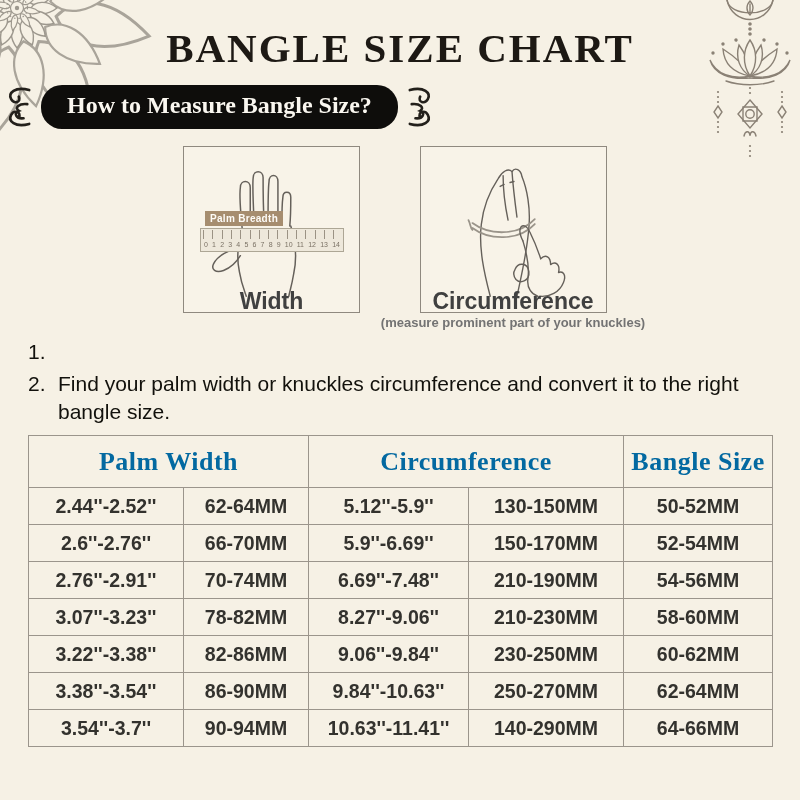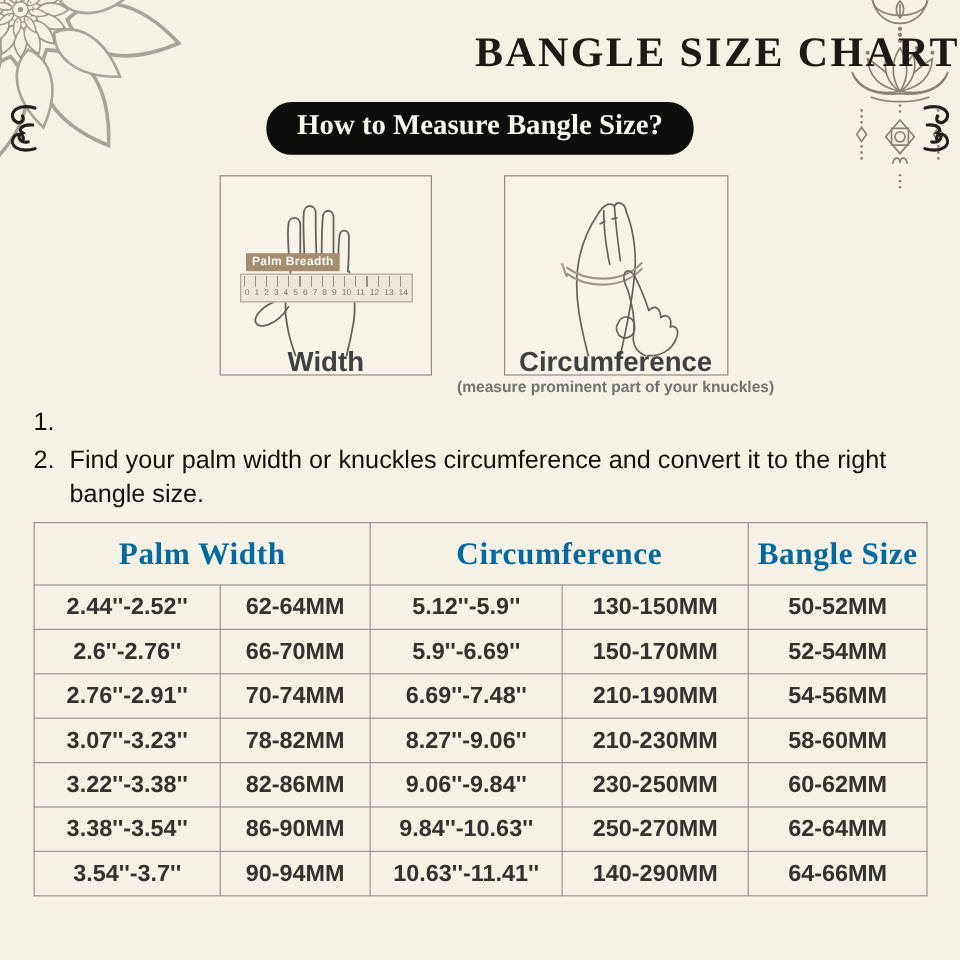--- a/index.html
+++ b/index.html
@@ -3,27 +3,27 @@
 <meta charset="utf-8">
 <style>
   html,body{margin:0;padding:0;}
   body{font-family:"Liberation Sans",sans-serif;}
   #page{
     position:relative;width:800px;height:800px;overflow:hidden;
     background:#f6f1e5;color:#1d1914;
   }
   
   .title{
-    position:absolute;top:24px;left:0;right:0;text-align:right;
-    font-family:"Liberation Serif",serif;font-weight:700;font-size:35px;
+    position:absolute;top:24px;left:0;right:0;text-align:center;
+    font-family:"Liberation Serif",serif;font-weight:700;font-size:41px;
     letter-spacing:2px;color:#1d1914;white-space:nowrap;
   }
   .pill-row{
     position:absolute;top:85px;left:0;right:0;height:44px;
-    display:flex;justify-content:space-between;align-items:center;gap:9px;
+    display:flex;justify-content:flex-start;align-items:center;gap:9px;
   }
   .pill{
     height:41px;padding:0 26px 3px 26px;background:#0e0d0b;border-radius:21px;
     display:flex;align-items:center;justify-content:center;
     font-family:"Liberation Serif",serif;font-weight:700;font-size:24px;
     color:#faf7f0;white-space:nowrap;
   }
   .swirl{width:32px;height:44px;}
   .swirl.flip{transform:scaleX(-1);}
   

